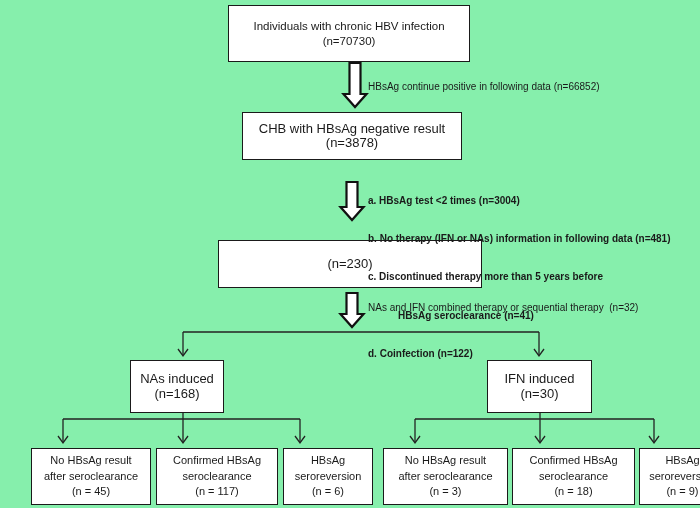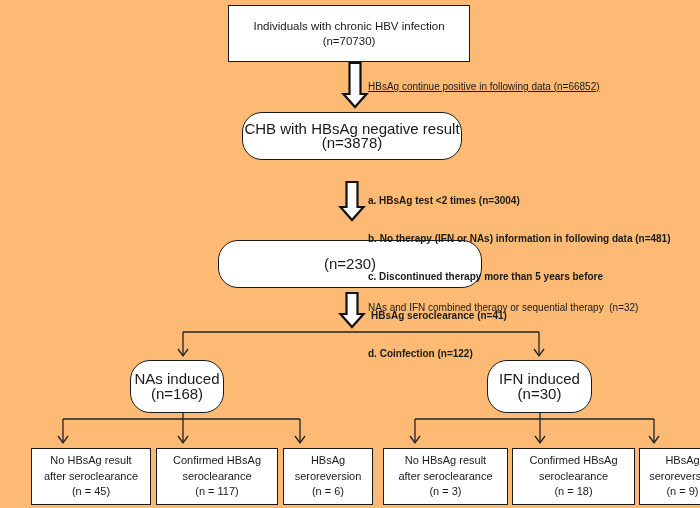--- a/index.html
+++ b/index.html
@@ -1,28 +1,28 @@
 <!DOCTYPE html>
 <html><head>
 <meta charset="utf-8">
 <style>
   html,body{margin:0;padding:0;background:#ffffff;}
   .canvas{
-    position:relative;width:700px;height:508px;background:#fdba74;
+    position:relative;width:700px;height:508px;background:#86efac;
     font-family:"Liberation Sans", sans-serif;color:#1a1a1a;overflow:hidden;
   }
   .lines-layer{position:absolute;left:0;top:0;width:700px;height:508px;z-index:0;}
   .fc-box{
     position:absolute;z-index:1;background:#ffffff;border:1.6px solid #1a1a1a;
     display:flex;flex-direction:column;align-items:center;justify-content:center;
     text-align:center;box-sizing:border-box;
   }
   .fc-box span{display:block;white-space:nowrap;}
   .box-lg{font-size:11.5px;line-height:15px;}
-  .box-md{font-size:15px;line-height:14.5px;border-radius:20px;}
+  .box-md{font-size:13px;line-height:14.5px;}
   .box-sm{font-size:11px;line-height:15.5px;border-width:1.8px;margin-left:28px;}
   .side-label{
     position:absolute;z-index:1;font-size:10px;line-height:12.8px;white-space:pre;
   }
 </style>
 </head>
 <body>
 
 <div class="canvas">
 
@@ -122,25 +122,25 @@
     <span>seroclearance</span>
     <span>(n = 18)</span>
   </div>
 
   <div class="fc-box box-sm" style="left:611px;top:448px;width:87px;height:57px;">
     <span>HBsAg</span>
     <span>seroreversion</span>
     <span>(n = 9)</span>
   </div>
 
-  <div class="side-label" style="left:368px;top:81px;text-decoration:underline;">HBsAg continue positive in following data (n=66852)</div>
+  <div class="side-label" style="left:368px;top:81px;">HBsAg continue positive in following data (n=66852)</div>
 
   <div class="side-label" style="left:368px;top:169px;font-weight:bold;">
     <div>a. HBsAg test &lt;2 times (n=3004)</div>
     <div>b. No therapy (IFN or NAs) information in following data (n=481)</div>
     <div>c. Discontinued therapy more than 5 years before</div>
-    <div style="margin-left:3px;">HBsAg seroclearance (n=41)</div>
+    <div style="margin-left:30px;">HBsAg seroclearance (n=41)</div>
     <div>d. Coinfection (n=122)</div>
   </div>
 
   <div class="side-label" style="left:368px;top:302px;">NAs and IFN combined therapy or sequential therapy  (n=32)</div>
 
 </div>
 
 </body></html>

